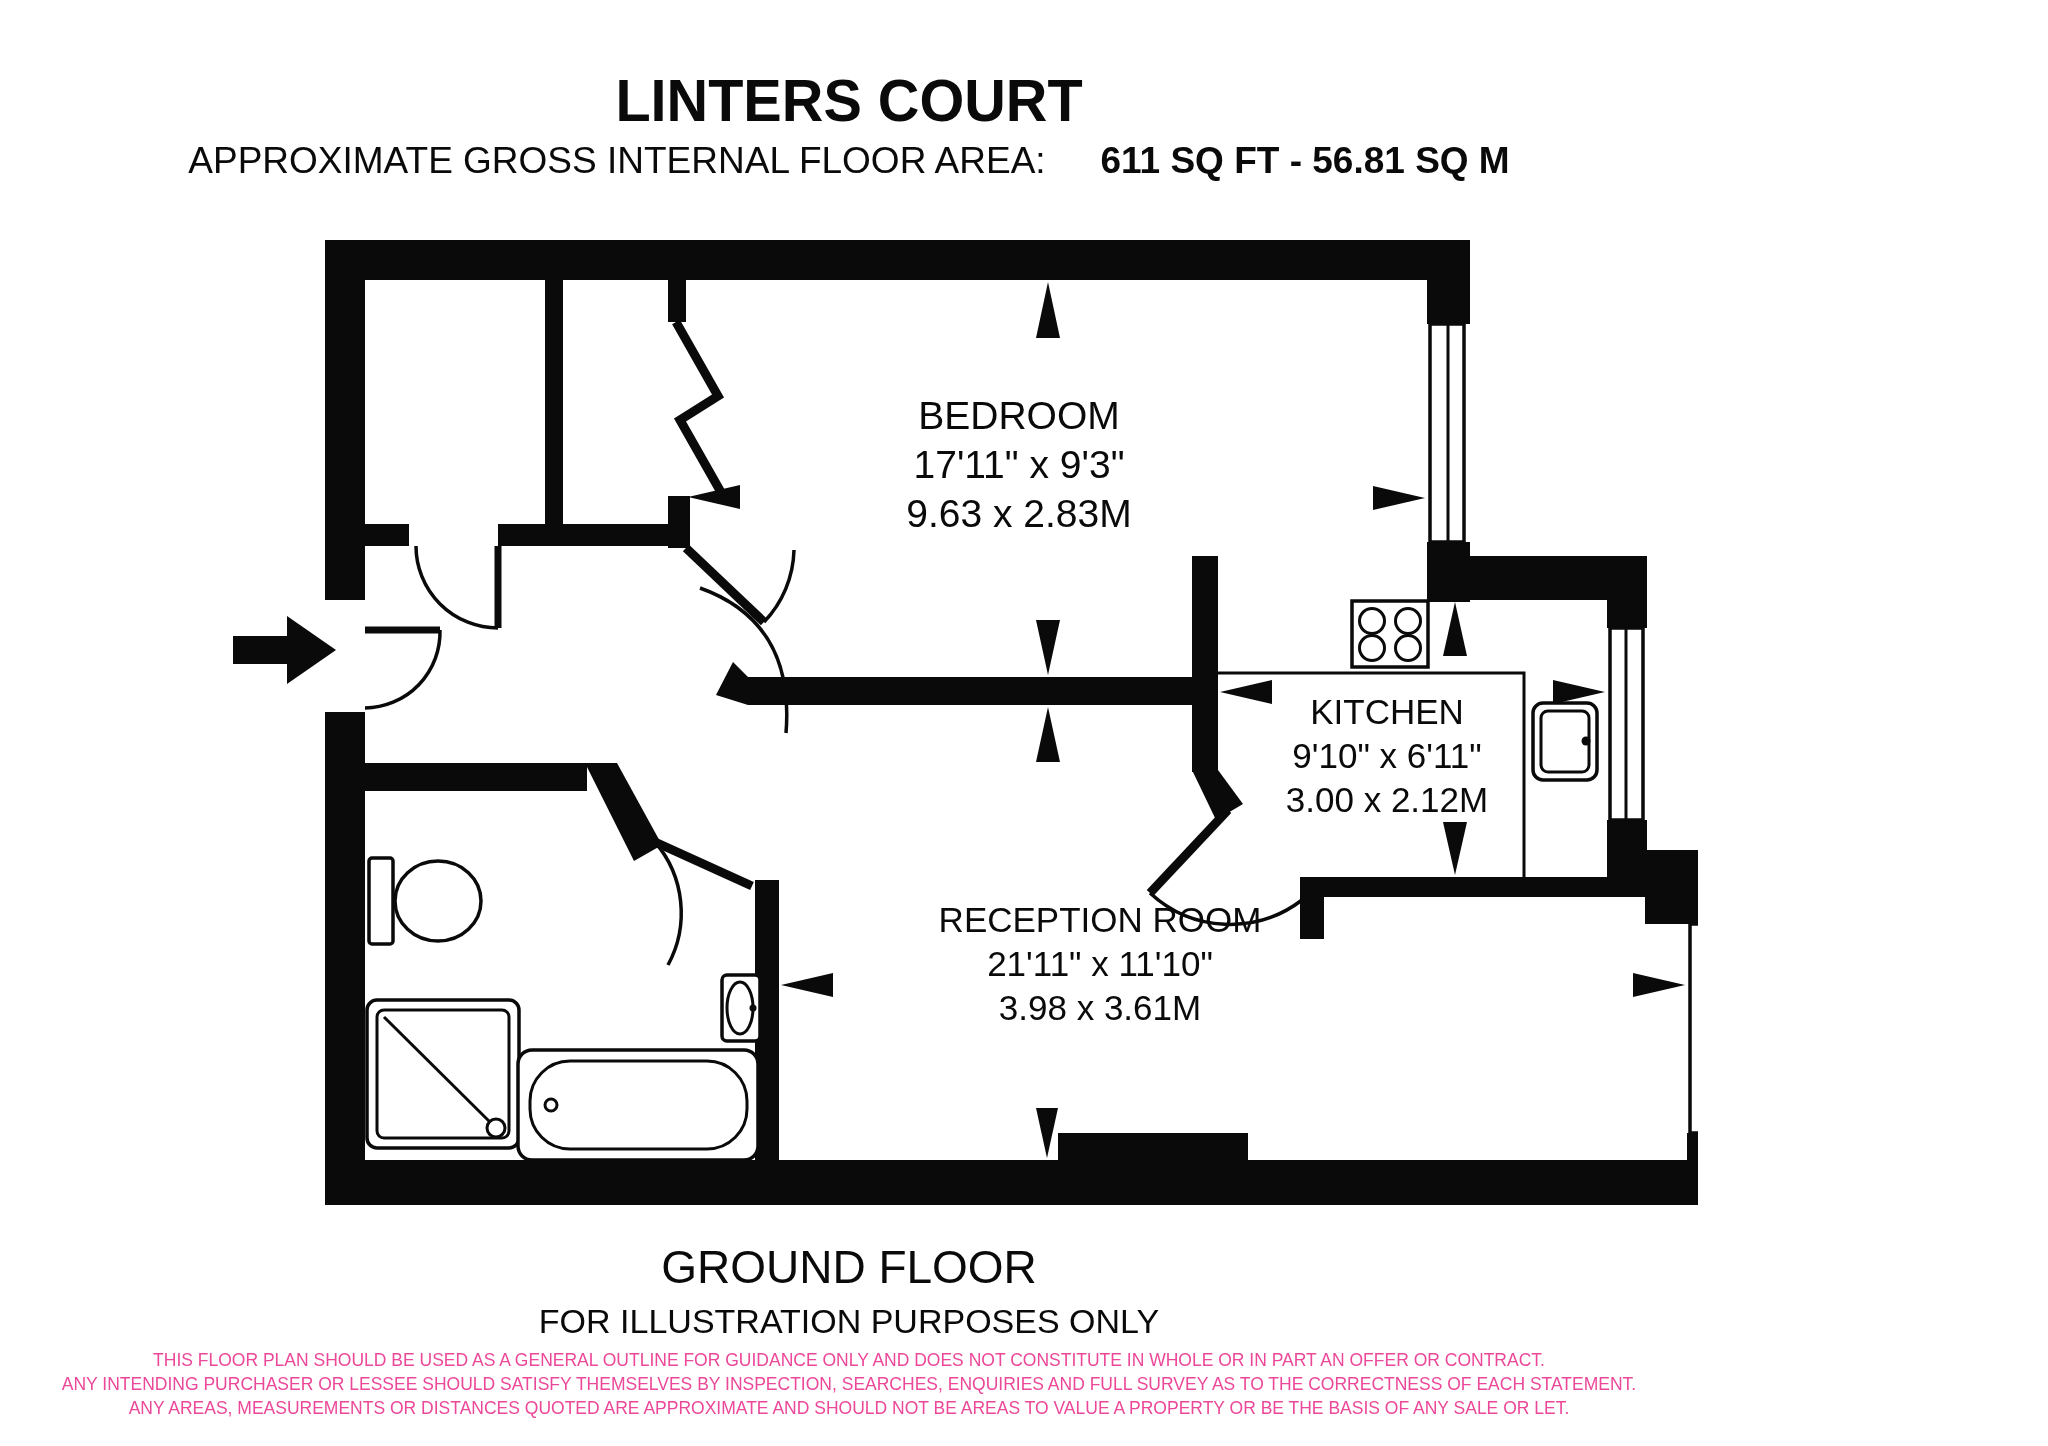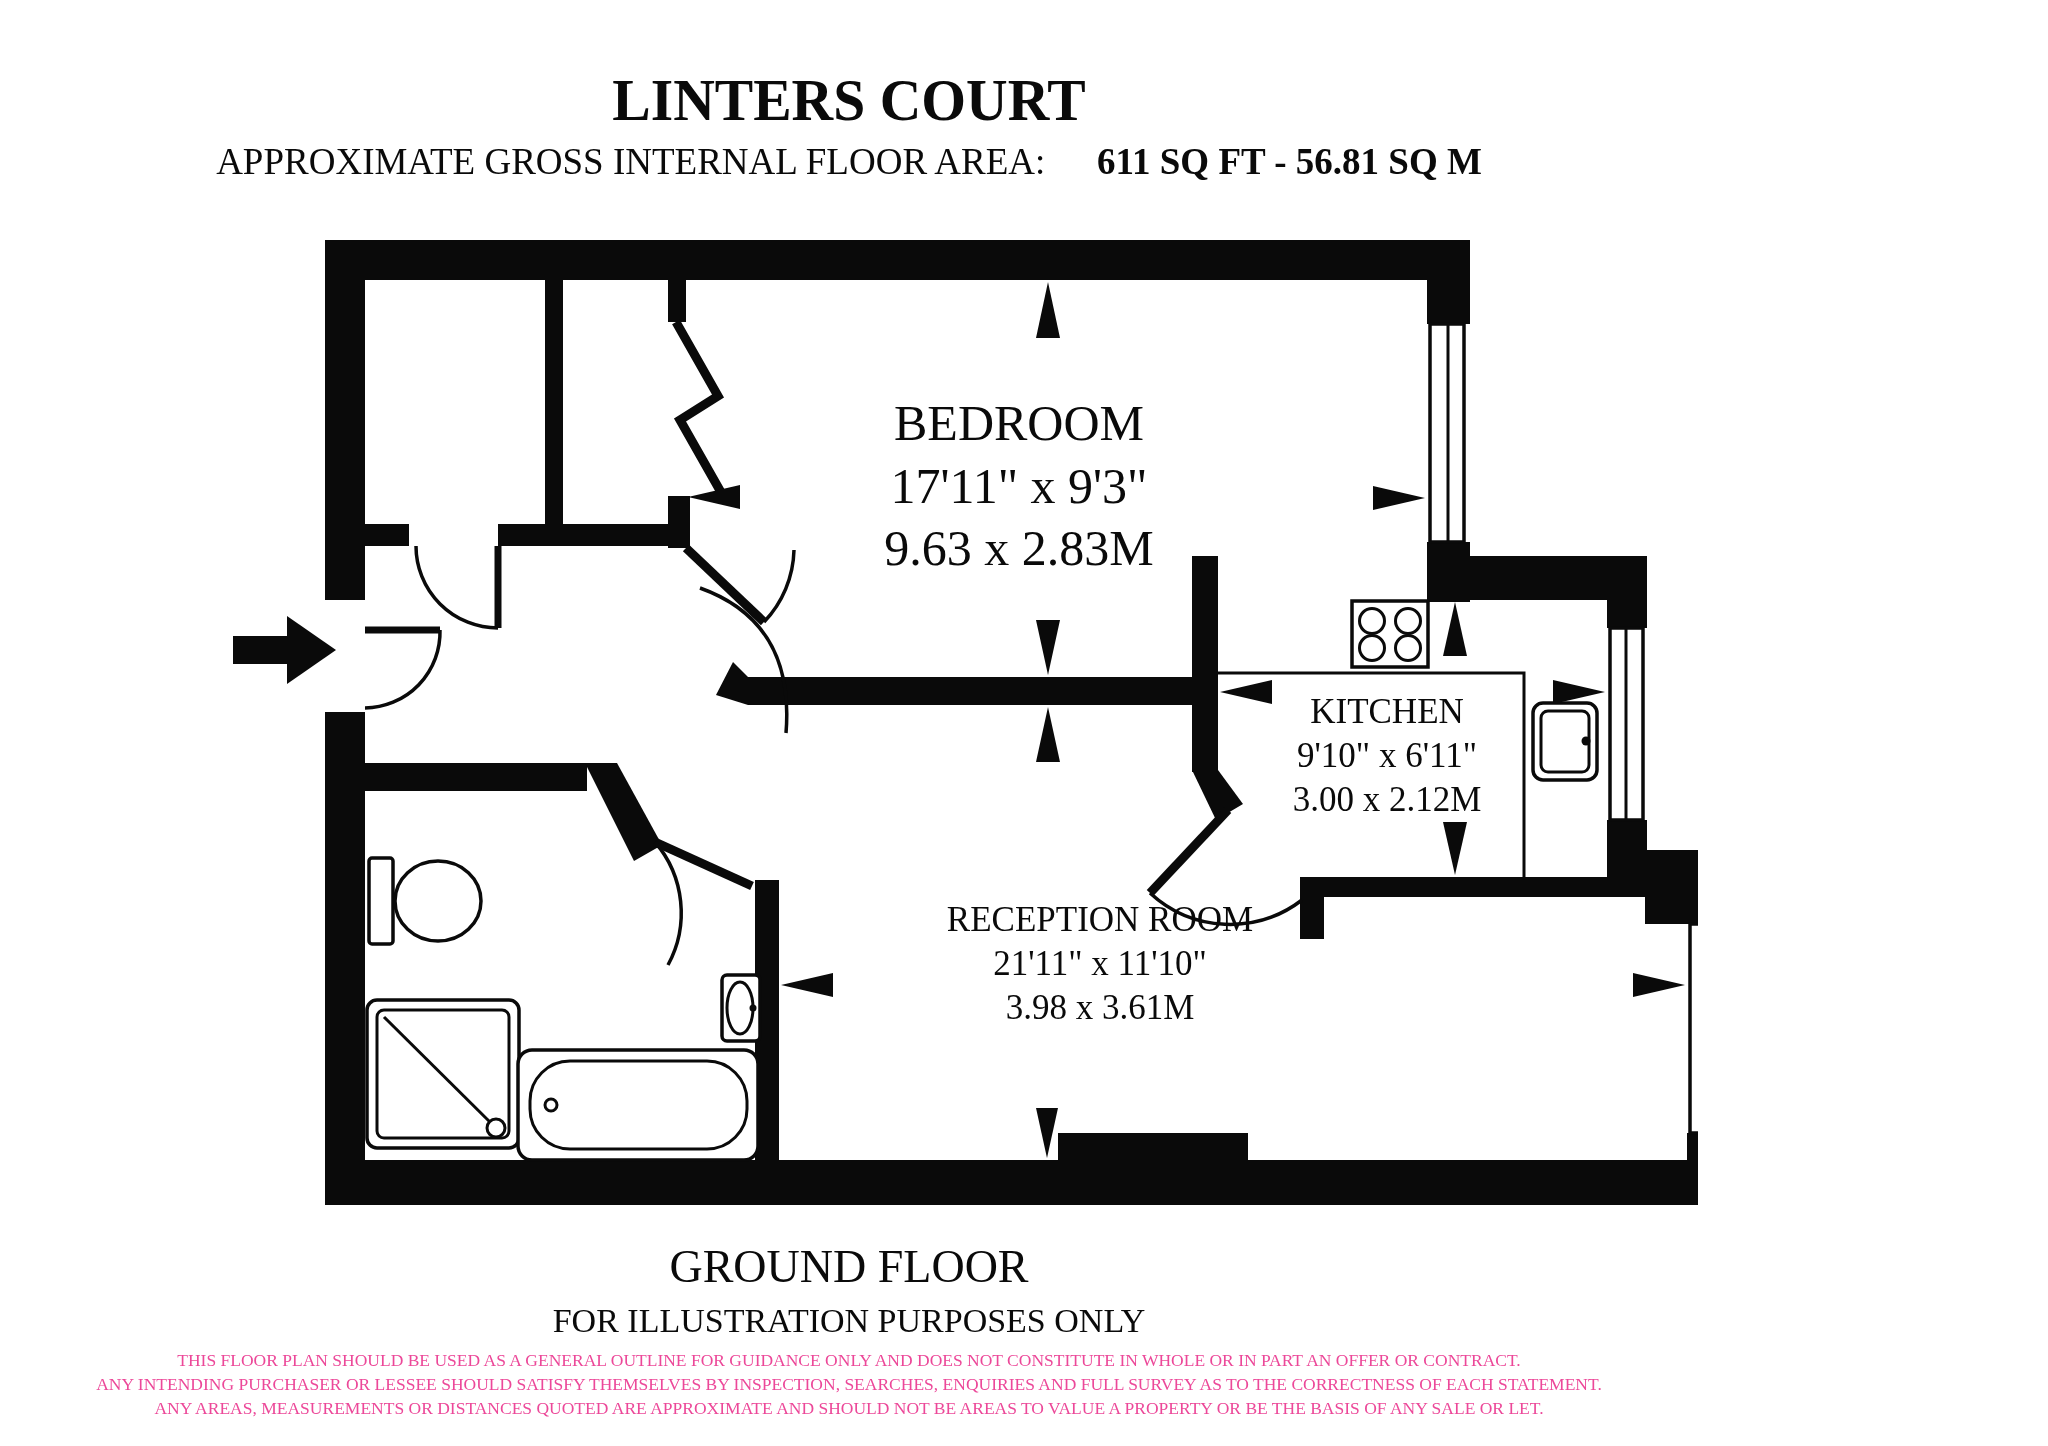--- a/index.html
+++ b/index.html
@@ -1,27 +1,27 @@
 <!DOCTYPE html>
 <html><head>
 <meta charset="utf-8">
 <style>
   html,body{margin:0;padding:0;background:#fff;}
   .canvas{
     position:relative;width:1698px;height:1446px;background:#ffffff;
-    font-family:Liberation Serif, serif;color:#0a0a0a;overflow:hidden;
+    font-family:Liberation Sans, sans-serif;color:#0a0a0a;overflow:hidden;
   }
   .hdr{position:absolute;left:0;width:100%;text-align:center;}
   .title{top:66px;font-size:60px;font-weight:700;letter-spacing:0px;transform:scaleX(.96);}
   .subtitle{top:140px;font-size:37px;font-weight:400;}
   .subtitle b{font-weight:700;margin-left:24px;}
   .plan-svg{position:absolute;left:0;top:0;}
   .room-label{position:absolute;text-align:center;transform:translateX(-50%);line-height:1.25;white-space:nowrap;}
   .room-label .rname,.room-label .rdim{display:block;}
-  .bedroom-label{left:1019px;top:392px;font-size:50px;}
+  .bedroom-label{left:1019px;top:392px;font-size:39px;}
   .kitchen-label{left:1387px;top:690px;font-size:35px;}
   .reception-label{left:1100px;top:898px;font-size:35px;}
   .floor-label{top:1240px;font-size:46px;font-weight:400;}
   .illustration-note{top:1302px;font-size:34px;}
   .disclaimer{top:1348px;font-size:17.5px;line-height:24px;color:#ec4899;}
   .disclaimer div{display:block;}
 </style>
 </head>
 <body>
 

